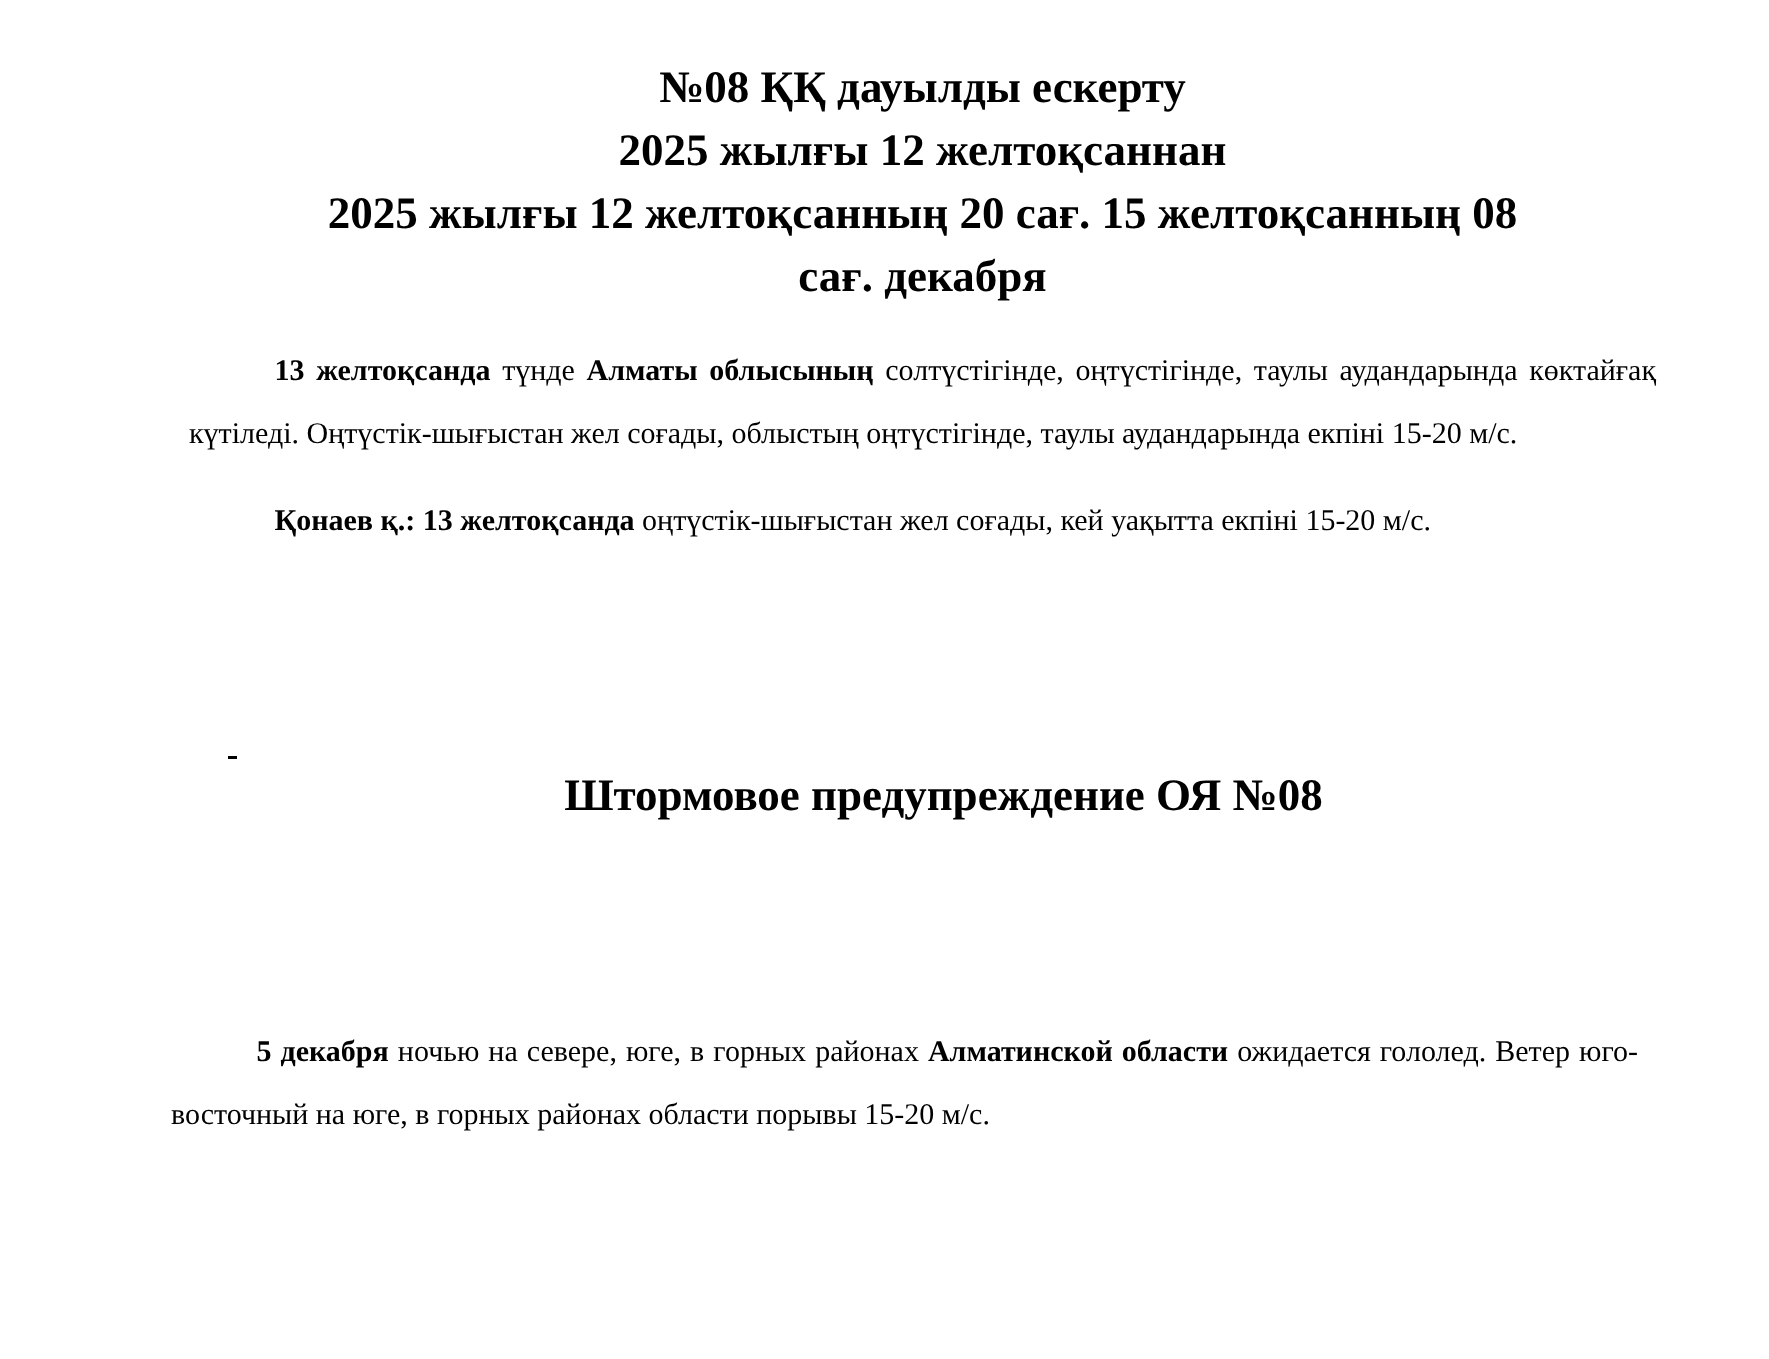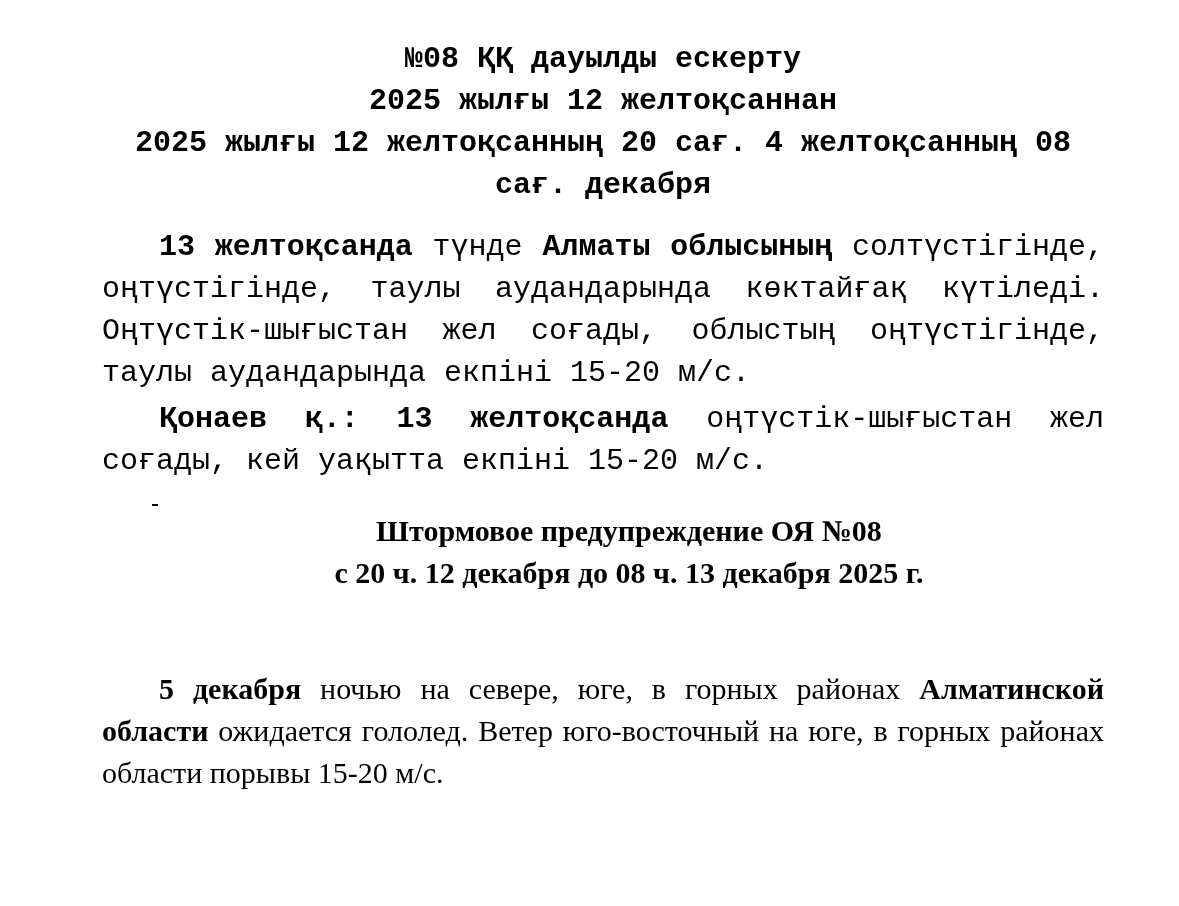--- a/index.html
+++ b/index.html
@@ -10,41 +10,40 @@
     body {
       width: 1179px;
       height: 906px;
       overflow: hidden;
       position: relative;
       font-family: "Liberation Serif", "DejaVu Serif", serif;
       color: #000000;
     }
     .page {
       position: absolute;
-      left: 98px;
+      left: 110px;
       top: 38px;
       width: 1010px;
-      font-family: Liberation Mono, monospace;
     }
     .heading {
       text-align: center;
       font-weight: bold;
       font-size: 30px;
       line-height: 42px;
       margin: 0;
     }
     .heading .hline {
       display: block;
     }
     .para {
-      font-size: 30px;
+      font-size: 20px;
       line-height: 42px;
       text-align: justify;
       text-indent: 57px;
-      margin: 4px;
+      margin: 16px;
     }
     .para b {
       font-weight: bold;
     }
     #kz-heading { margin-bottom: 20px; }
     #kz-p2 { margin-top: 0; }
     .mark {
       position: absolute;
       left: 152px;
       top: 504px;
@@ -68,32 +67,31 @@
       width: 1010px;
     }
   </style>
 </head>
 <body>
 
 <div class="page">
   <h1 id="kz-heading" class="heading">
     <span class="hline">№08 ҚҚ дауылды ескерту</span>
     <span class="hline">2025 жылғы 12 желтоқсаннан</span>
-    <span class="hline">2025 жылғы 12 желтоқсанның 20 сағ. 4 желтоқсанның 08</span>
+    <span class="hline">2025 жылғы 12 желтоқсанның 20 сағ. 15 желтоқсанның 08</span>
     <span class="hline">сағ. декабря</span>
   </h1>
 
   <p id="kz-p1" class="para"><b>13 желтоқсанда</b><span> түнде </span><b>Алматы облысының</b><span> солтүстігінде, оңтүстігінде, таулы аудандарында көктайғақ күтіледі. Оңтүстік-шығыстан жел соғады, облыстың оңтүстігінде, таулы аудандарында екпіні 15-20 м/с.</span></p>
 
   <p id="kz-p2" class="para"><b>Қонаев қ.: 13 желтоқсанда</b><span> оңтүстік-шығыстан жел соғады, кей уақытта екпіні 15-20 м/с.</span></p>
 </div>
 
 <div class="mark"></div>
 
 <h1 id="ru-heading" class="heading">
   <span class="hline">Штормовое предупреждение ОЯ №08</span>
-  <span class="hline">с 20 ч. 12 декабря до 08 ч. 13 декабря 2025 г.</span>
 </h1>
 
 <div id="ru-body">
   <p class="para"><b>5 декабря</b><span> ночью на севере, юге, в горных районах </span><b>Алматинской области</b><span> ожидается гололед. Ветер юго-восточный на юге, в горных районах области порывы 15-20 м/с.</span></p>
 
 </div>
 
 </body></html>

